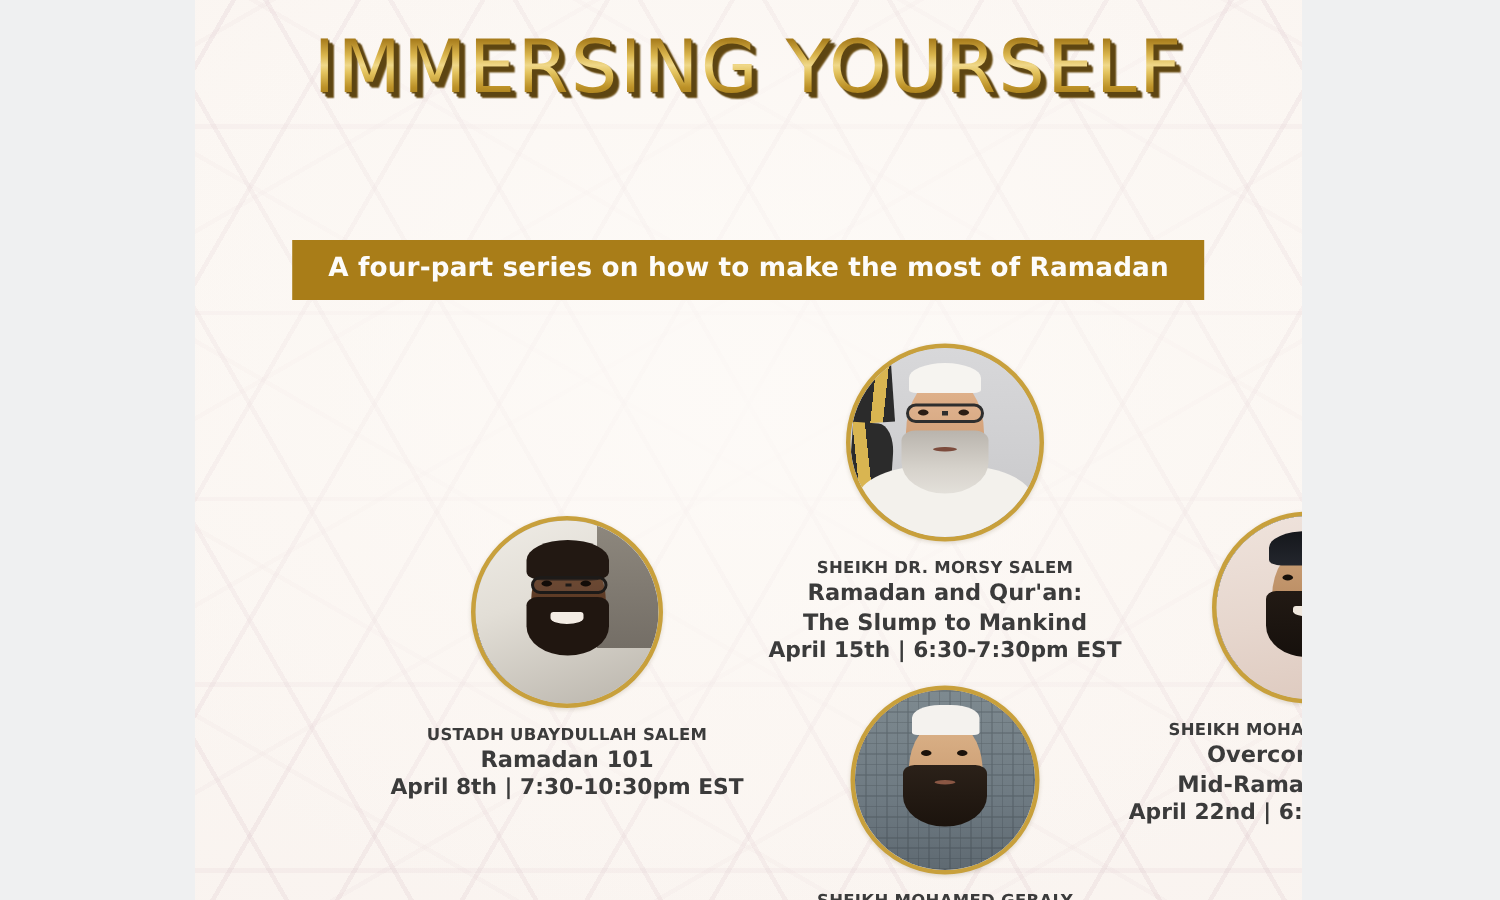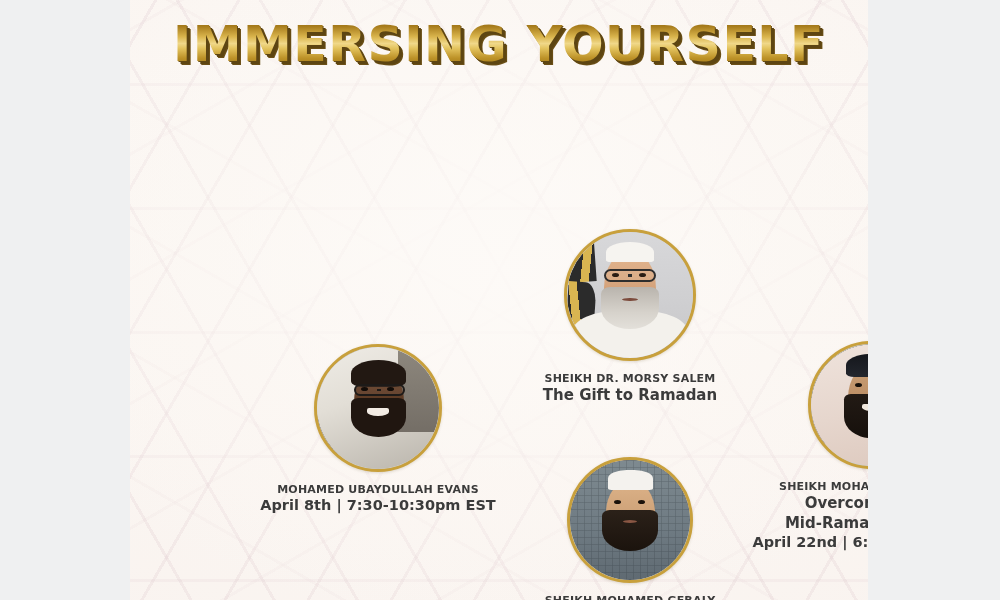--- a/index.html
+++ b/index.html
@@ -78,21 +78,21 @@
   }
 
   
   #headline {
     position:absolute; left:0; top:20px; width:100%;
     text-align:center;
     z-index:6;
   }
   .title-line {
     font-family:"DejaVu Sans", sans-serif;
-    font-weight:bold;
+    font-weight:normal;
     letter-spacing:1.5px;
     line-height:1;
     background:linear-gradient(180deg,
         #8a6410 0%, #a87d1d 13%, #d9b44c 34%, #f0d889 48%,
         #e3c35e 58%, #bc9127 78%, #9a7316 100%);
     -webkit-background-clip:text;
     background-clip:text;
     color:transparent;
     -webkit-text-fill-color:transparent;
     filter:drop-shadow(3px 3px 0 #5d4512) drop-shadow(1px 1px 0 #6b4f16);
@@ -279,61 +279,67 @@
   <div id="poster">
 
     <div id="pattern"></div>
     <div id="pattern2"></div>
     <div id="wash"></div>
 
     <div id="headline">
       <div class="title-line" id="title-1">IMMERSING YOURSELF</div>
     </div>
 
+    <div id="subtitle-band">
+      <div id="subtitle-text">A four-part series on how to make the most of Ramadan</div>
+    </div>
 
     <div class="speaker" id="speaker-morsy">
       <div class="avatar">
         <div class="photo" id="ph-morsy">
           <div class="bg-wall"></div>
           <div class="sash-l"></div>
           <div class="sash-r"></div>
           <div class="torso"></div>
           <div class="neck"></div>
           <div class="head"></div>
           <div class="beard"></div>
           <div class="cap"></div>
           <div class="glasses"></div>
           <div class="eye eye-l"></div>
           <div class="eye eye-r"></div>
           <div class="mouth"></div>
         </div>
       </div>
       <div class="speaker-name">SHEIKH DR. MORSY SALEM</div>
-      <div class="speaker-topic">The Gift to Ramadan</div>
+      <div class="speaker-topic">Ramadan and Qur'an:</div>
+      <div class="speaker-topic">The Slump to Mankind</div>
+      <div class="speaker-when">April 15th | 6:30-7:30pm EST</div>
     </div>
 
     <div class="speaker" id="speaker-evans">
       <div class="avatar">
         <div class="photo" id="ph-evans">
           <div class="bg-wall"></div>
           <div class="wallpanel"></div>
           <div class="jacket"></div>
           <div class="shirt"></div>
           <div class="mic"></div>
           <div class="neck"></div>
           <div class="head"></div>
           <div class="beard"></div>
           <div class="hair"></div>
           <div class="glasses"></div>
           <div class="eye eye-l"></div>
           <div class="eye eye-r"></div>
           <div class="mouth"></div>
         </div>
       </div>
-      <div class="speaker-name">MOHAMED UBAYDULLAH EVANS</div>
+      <div class="speaker-name">USTADH UBAYDULLAH SALEM</div>
+      <div class="speaker-topic">Ramadan 101</div>
       <div class="speaker-when">April 8th | 7:30-10:30pm EST</div>
     </div>
 
     <div class="speaker" id="speaker-ishtiaq">
       <div class="avatar">
         <div class="photo" id="ph-ishtiaq">
           <div class="bg-wall"></div>
           <div class="robe"></div>
           <div class="mic"></div>
           <div class="neck"></div>

